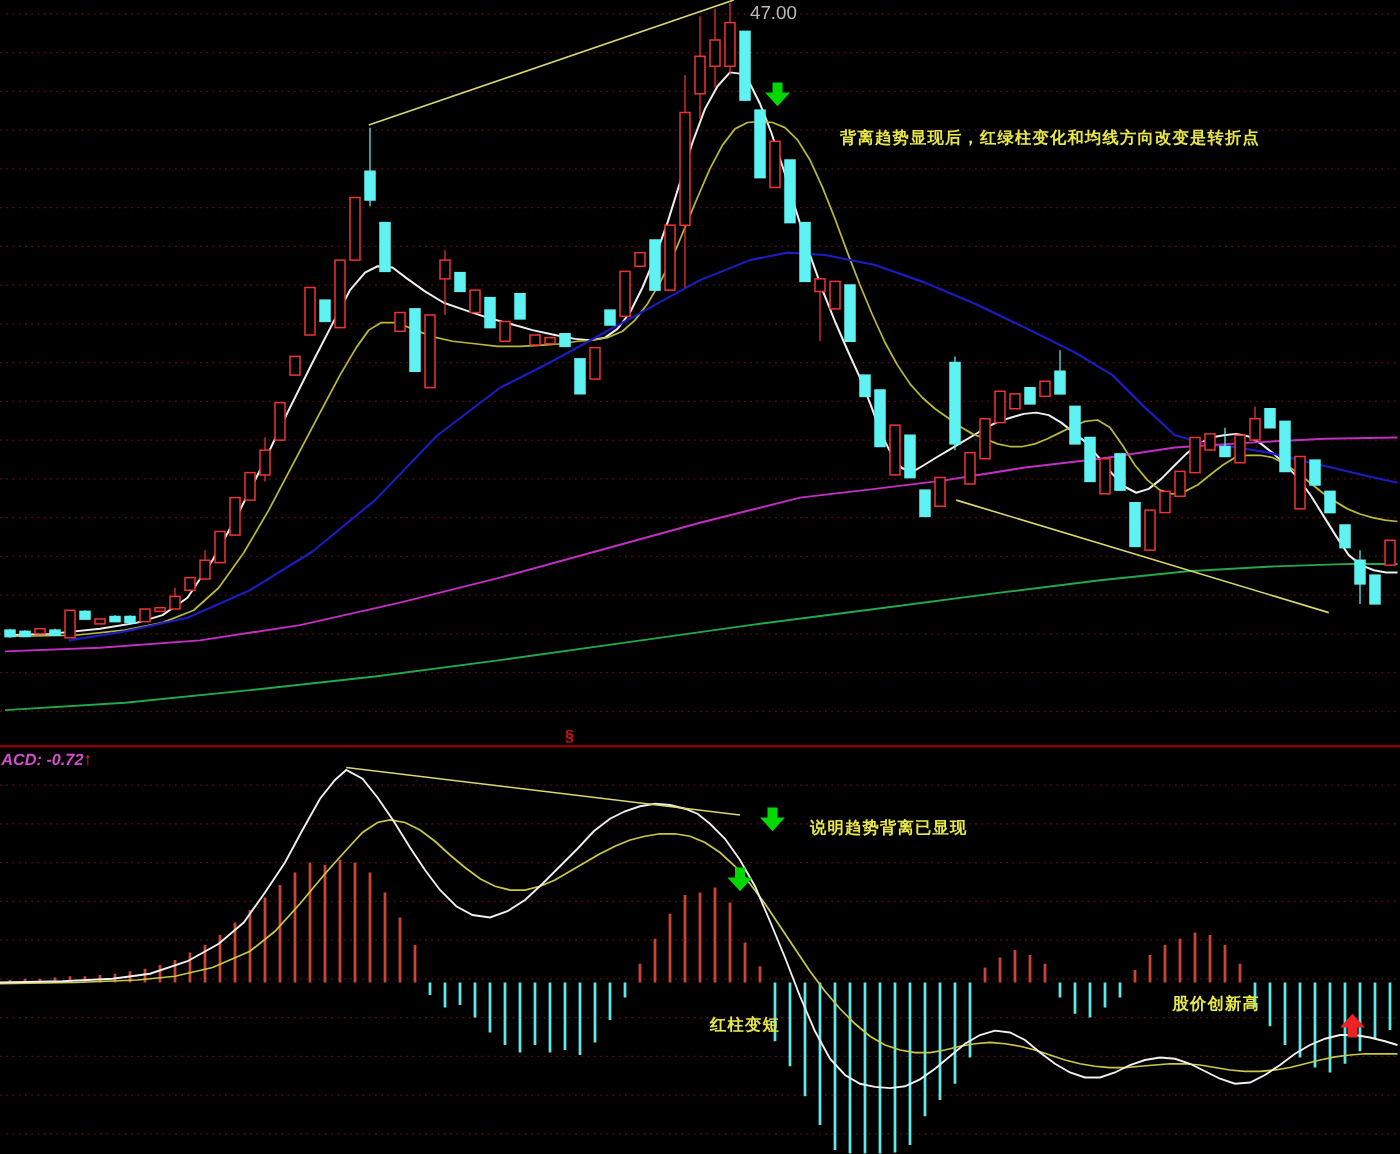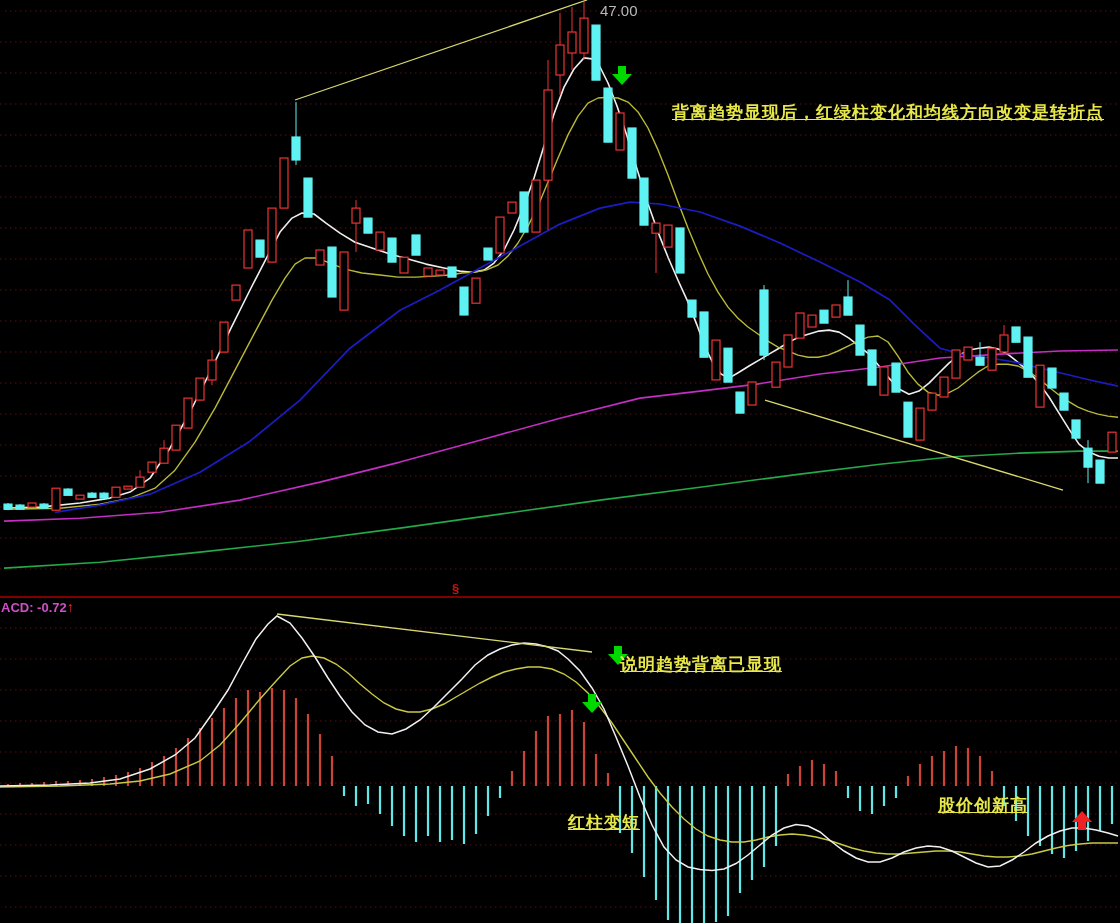--- a/index.html
+++ b/index.html
@@ -1,22 +1,22 @@
 <!DOCTYPE html>
 <html><head>
 <meta charset="utf-8">
 <style>
   html,body{margin:0;padding:0;background:#000;}
   #stage{position:relative;width:1120px;height:923px;background:#000;overflow:hidden;
          font-family:"Liberation Sans",sans-serif;border-radius:22px;}
   svg{position:absolute;left:0;top:0;}
-  .annot{position:absolute;color:#e8e84a;font-size:17px;font-weight:600;letter-spacing:1px;white-space:nowrap;text-decoration:underline;}
+  .annot{position:absolute;color:#e8e84a;font-size:13px;font-weight:600;letter-spacing:1px;white-space:nowrap;}
   .annot b{color:#ffff00;font-weight:800;letter-spacing:0;}
   .peak-label{position:absolute;left:600px;top:2px;color:#b8b8b8;font-size:15px;font-weight:400;letter-spacing:0;}
-  .macd-label{position:absolute;left:1px;top:599px;color:#d04ec8;font-size:13px;font-weight:700;}
+  .macd-label{position:absolute;left:1px;top:599px;color:#d04ec8;font-size:13px;font-weight:700;font-style:italic;}
   .macd-label .arr{color:#ff3030;font-size:14px;}
   .sect{position:absolute;left:452px;top:581px;color:#cc1111;font-size:13px;font-weight:700;}
 </style>
 </head>
 <body>
 
 <div id="stage">
   <svg id="chart-svg" width="1120" height="923" viewBox="0 0 1120 923">
       <g>
         <line x1="0" y1="11" x2="1120" y2="11" stroke="#5c0e0e" stroke-width="1" stroke-dasharray="1.5,3.5"></line>
@@ -358,17 +358,17 @@
     </svg>
 
   <div class="peak-label">47.00</div>
 
   <div class="annot" style="left:672px;top:101px;">背离趋势显现后，红绿柱变化和均线方向改变是转折点</div>
 
   <div class="macd-label"><span>ACD: -0.72</span><span class="arr">↑</span></div>
 
   <div class="sect">§</div>
 
-  <div class="annot" style="left:620px;top:653px;">说明趋势背离已显现</div>
+  <div class="annot" style="left:648px;top:653px;">说明趋势背离已显现</div>
 
   <div class="annot" style="left:556px;top:811px;margin-left:12px;">红柱变短</div>
   <div class="annot" style="left:938px;top:794px;">股价创新高</div>
 </div>
 
 </body></html>

